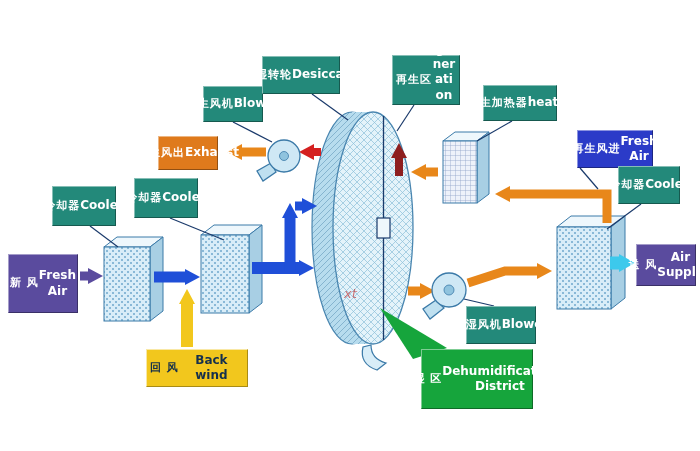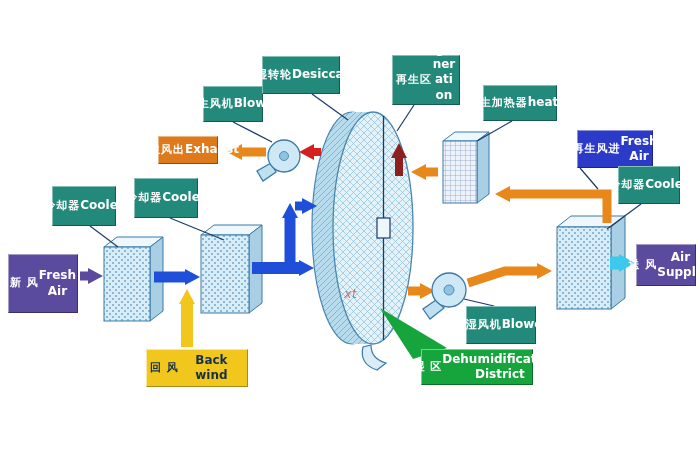--- a/index.html
+++ b/index.html
@@ -170,21 +170,21 @@
 <div class="lbl yellowbg" style="left:146px;top:349px;width:102px;height:38px">
   <span class="zh">回  风</span>
   <span class="en">Back wind</span>
 </div>
 
 <div class="lbl teal" style="left:203px;top:86px;width:60px;height:36px">
   <span class="zh">再生风机</span>
   <span class="en">Blower</span>
 </div>
 
-<div class="lbl orangebg" style="left:158px;top:136px;width:60px;height:28px">
+<div class="lbl orangebg" style="left:158px;top:136px;width:60px;height:34px">
   <span class="zh">再生风出</span>
   <span class="en">Exhaust</span>
 </div>
 
 <div class="lbl teal" style="left:262px;top:56px;width:78px;height:38px">
   <span class="zh">除湿转轮</span>
   <span class="en">Desiccant</span>
 </div>
 
 <div class="lbl teal wrap" style="left:392px;top:55px;width:68px;height:50px">
@@ -210,20 +210,20 @@
 <div class="lbl purple" style="left:636px;top:244px;width:60px;height:42px">
   <span class="zh">送  风</span>
   <span class="en">Air Supply</span>
 </div>
 
 <div class="lbl teal" style="left:466px;top:306px;width:70px;height:38px">
   <span class="zh">除湿风机</span>
   <span class="en">Blower</span>
 </div>
 
-<div class="lbl greenbg" style="left:421px;top:349px;width:112px;height:36px">
+<div class="lbl greenbg" style="left:421px;top:349px;width:112px;height:60px">
   <span class="zh">除 湿  区</span>
   <span class="en">Dehumidification District</span>
 </div>
 
 <div class="watermark">xt</div>
 
 </div>
 
 </body></html>

